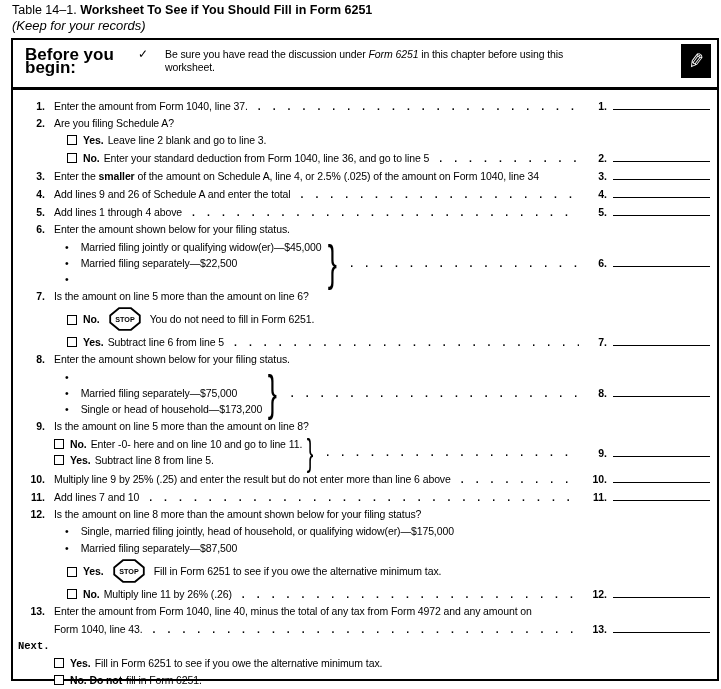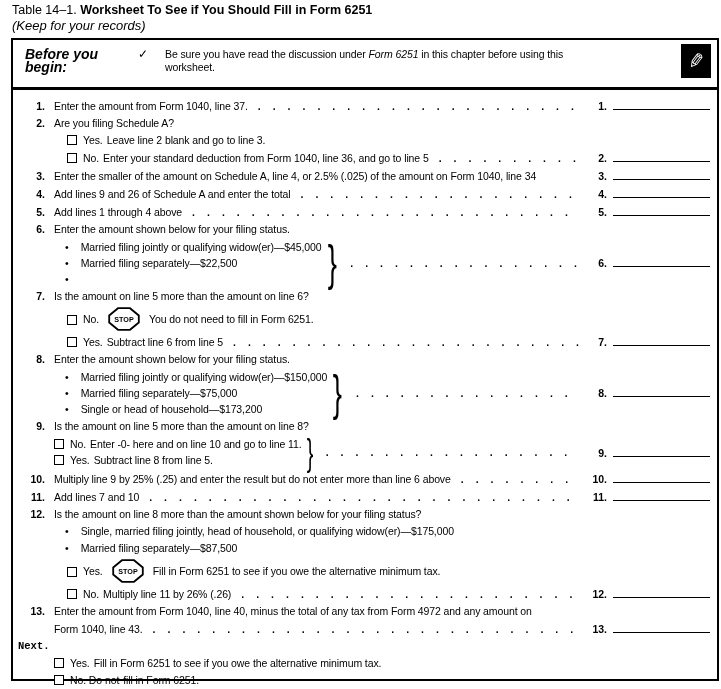--- a/index.html
+++ b/index.html
@@ -15,35 +15,35 @@
   
   .title { font-size:12.5px; line-height:15px; margin-left:1px; }
   .title .b { font-weight:bold; }
   .subtitle { font-style:italic; font-size:13px; margin:1px 0 6px 1px; }
 
   
   .box { border:2px solid #000; height:643px; background:#fff; }
 
   
   .before { display:flex; position:relative; padding:8px 8px 0 12px; height:47px; }
-  .b-label { font-weight:bold; font-style:italic; font-size:14px; width:113px; flex-shrink:0; }
+  .b-label { font-weight:bold; font-size:17px; width:113px; flex-shrink:0; }
   .b-check { width:27px; flex-shrink:0; font-size:12px; }
   .b-text { width:400px; letter-spacing:-0.1px; }
   .pencil { position:absolute; top:4px; right:6px; width:30px; height:34px; background:#000;
             color:#fff; display:flex; align-items:center; justify-content:center; font-size:20px; }
   .pencil span { transform:scaleX(-1) rotate(8deg); display:inline-block; }
   .divider { border-top:3px solid #000; }
 
   
   .items { padding:7px 7px 0 2px; }
   .row { display:flex; align-items:baseline; padding:2px 0; }
   .row.center { align-items:center; }
   .num { width:30px; text-align:right; font-weight:bold; flex-shrink:0; margin-right:9px; }
   .txt { letter-spacing:-0.1px; white-space:nowrap; }
-  .lbl { font-weight:normal; margin-right:4px; letter-spacing:-0.1px; }
+  .lbl { font-weight:bold; margin-right:4px; letter-spacing:-0.1px; }
   .checkbox { width:10px; height:10px; border:1.7px solid #000; flex-shrink:0;
               margin-right:6px; display:inline-block; position:relative; top:1px; background:#fff; }
   .cb-ind { margin-left:13px; }
   .bullet { margin-left:11px; margin-right:12px; flex-shrink:0; }
   .dots { flex:1; overflow:hidden; white-space:nowrap; letter-spacing:12px;
           font-weight:bold; margin:0 2px 0 10px; min-width:4px; }
   .sp { flex:1; min-width:4px; }
   .ans { display:flex; align-items:baseline; flex-shrink:0; }
   .ansnum { font-weight:bold; width:26px; text-align:right; margin-right:6px; }
   .ansline { width:97px; border-bottom:1.9px solid #000; height:11px; }
@@ -203,21 +203,20 @@
 
       <div class="row">
         <span class="num">8.</span>
         <span class="txt">Enter the amount shown below for your filing status.</span>
       </div>
       <div class="group">
         <span class="gpad"></span>
         <div class="brows">
           <div class="brow">
             <span class="bullet">•</span>
-            <span class="txt">Married filing jointly or qualifying widow(er)—$150,000</span>
           </div>
           <div class="brow">
             <span class="bullet">•</span>
             <span class="txt">Married filing separately—$75,000</span>
           </div>
           <div class="brow">
             <span class="bullet">•</span>
             <span class="txt">Single or head of household—$173,200</span>
           </div>
         </div>

